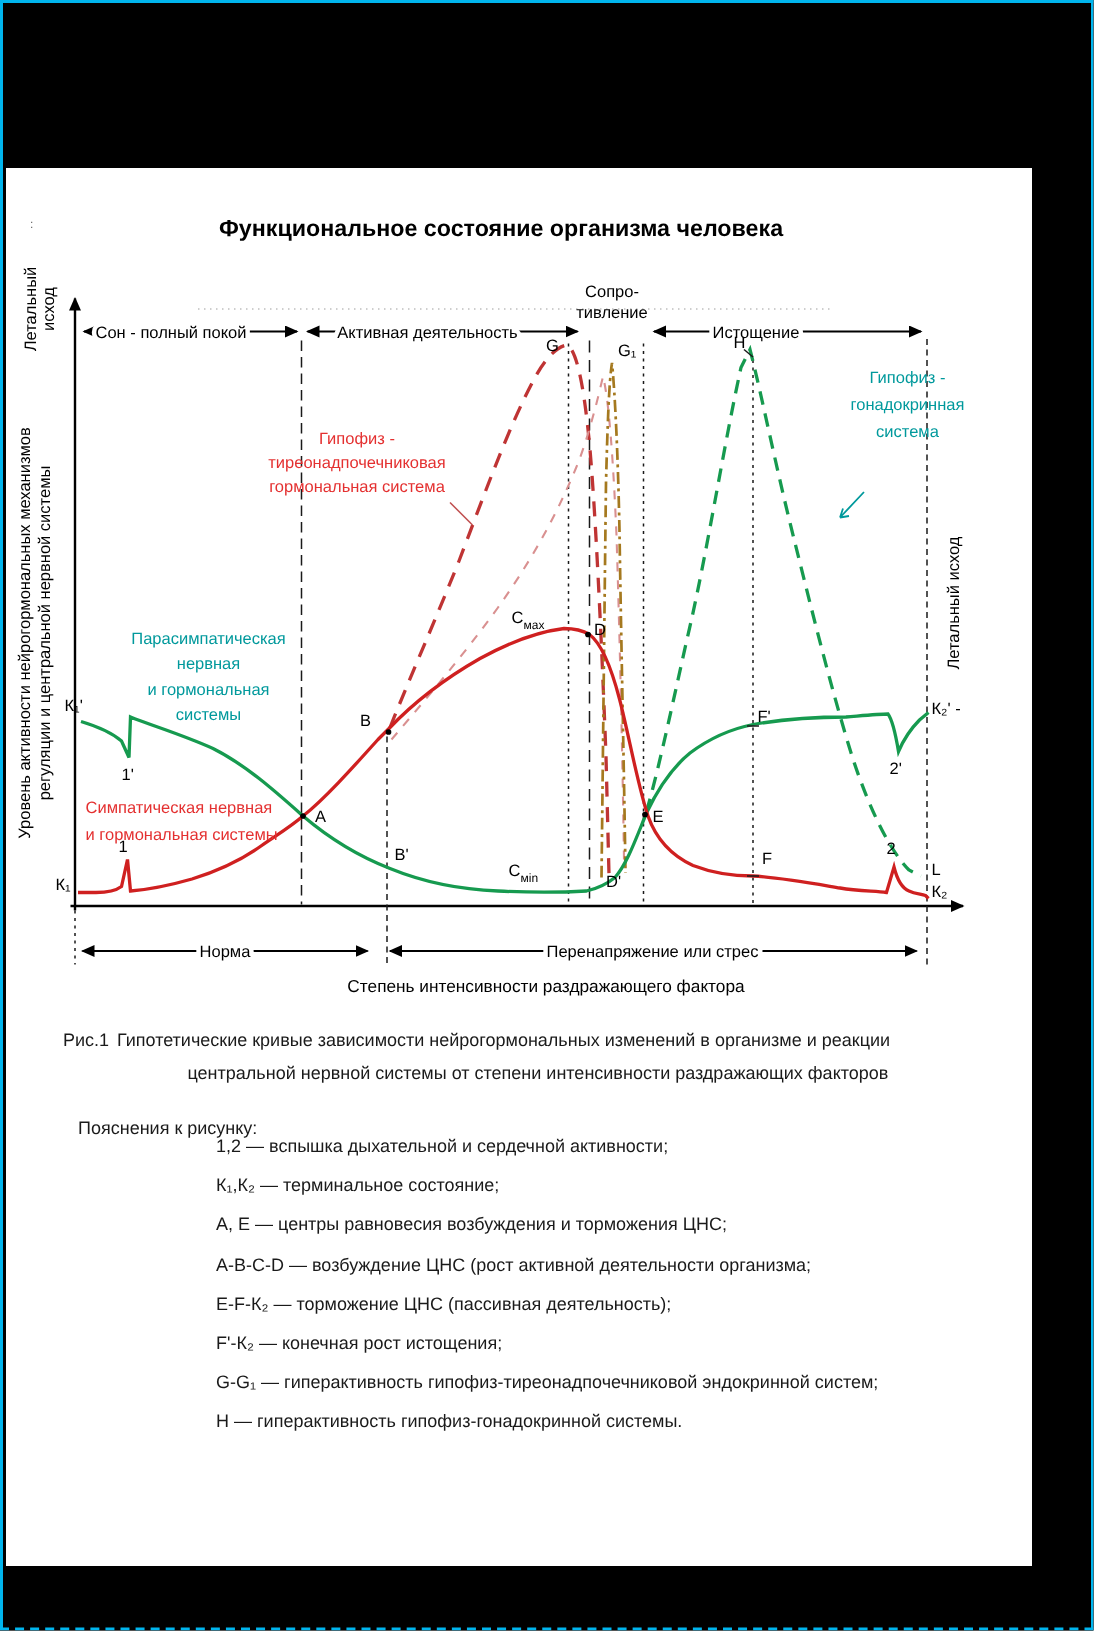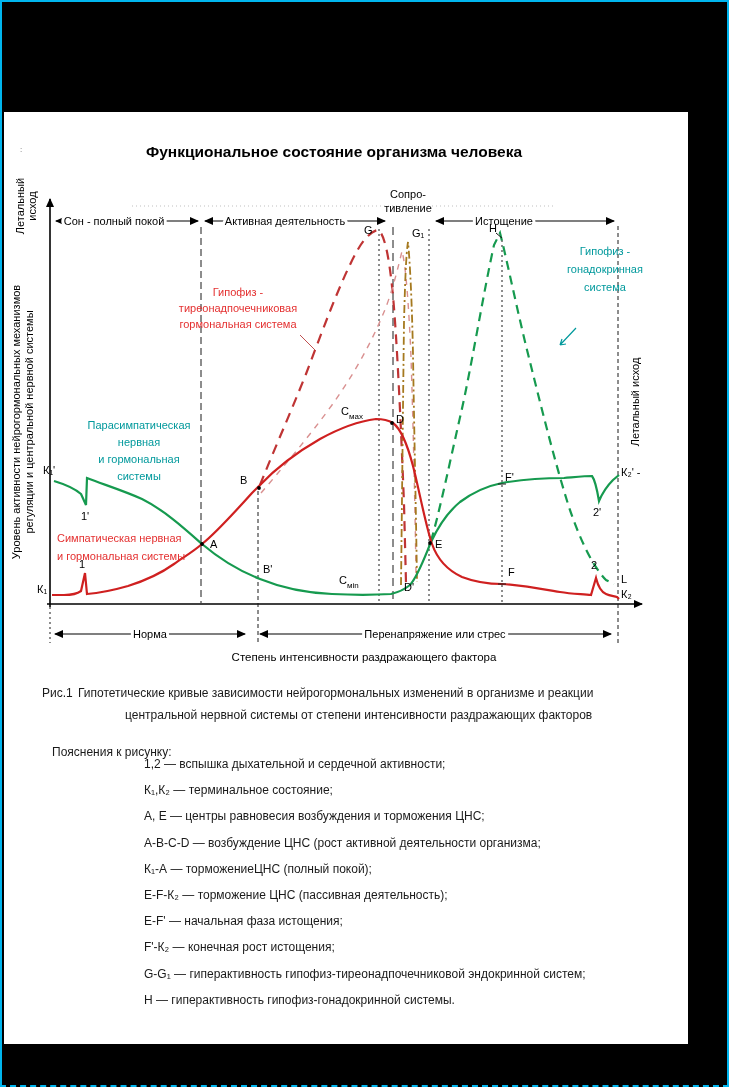--- a/index.html
+++ b/index.html
@@ -145,20 +145,18 @@
 
   <div class="htext" style="left:40px;top:684px;">Рис.1</div>
   <div class="htext" style="left:76px;top:684px;">Гипотетические кривые зависимости нейрогормональных изменений в организме и реакции</div>
   <div class="htext" style="left:80px;top:706px;margin-left:43px;">центральной нервной системы от степени интенсивности раздражающих факторов</div>
   <div class="htext" style="left:50px;top:723px;margin-top:20px;">Пояснения к рисунку:</div>
   <div id="exp-list">
       <div class="exp-row"><span>1,2</span><sub></sub><span> — вспышка дыхательной и сердечной активности;</span></div>
       <div class="exp-row"><span>К₁,К₂</span><sub></sub><span> — терминальное состояние;</span></div>
       <div class="exp-row"><span>А, Е</span><sub></sub><span> — центры равновесия возбуждения и торможения ЦНС;</span></div>
       <div class="exp-row"><span>А-В-С-D</span><sub></sub><span> — возбуждение ЦНС (рост активной деятельности организма;</span></div>
-      <div class="exp-row"><span>К₁-А</span><sub></sub><span> — торможениеЦНС (полный покой);</span></div>
       <div class="exp-row"><span>E-F-К₂</span><sub></sub><span> — торможение ЦНС (пассивная деятельность);</span></div>
-      <div class="exp-row"><span>E-F'</span><sub></sub><span> — начальная фаза истощения;</span></div>
       <div class="exp-row"><span>F'-К₂</span><sub></sub><span> — конечная рост истощения;</span></div>
       <div class="exp-row"><span>G-G₁</span><sub></sub><span> — гиперактивность гипофиз-тиреонадпочечниковой эндокринной систем;</span></div>
       <div class="exp-row"><span>Н</span><sub></sub><span> — гиперактивность гипофиз-гонадокринной  системы.</span></div>
     </div>
 </div>
 
 </body></html>

